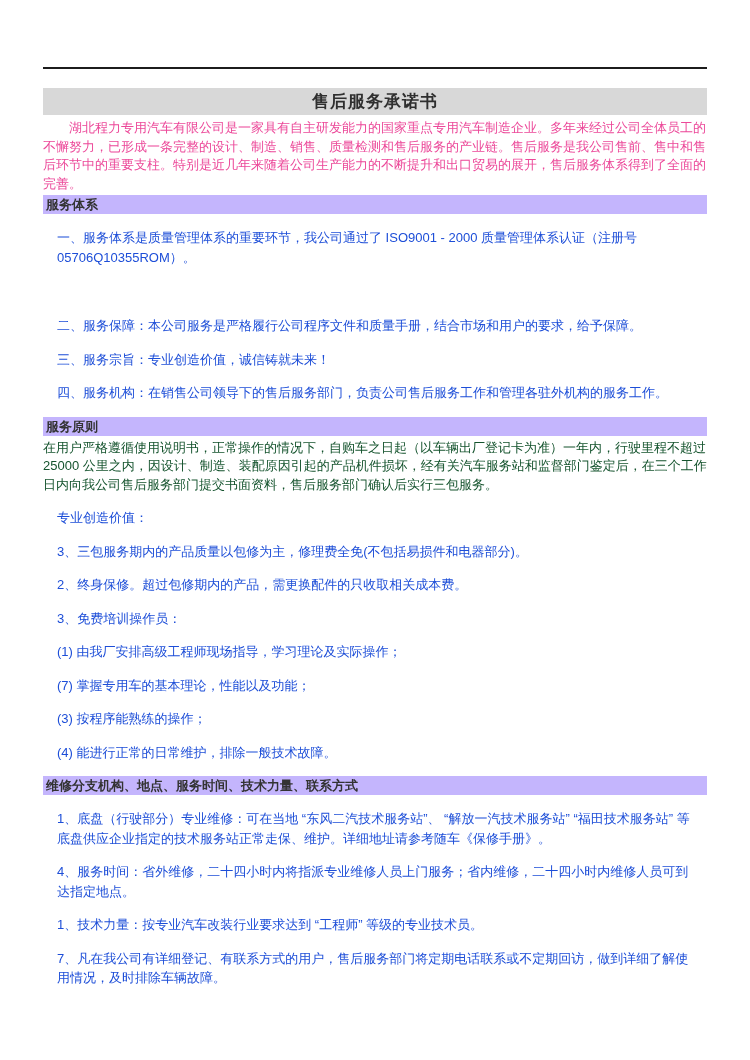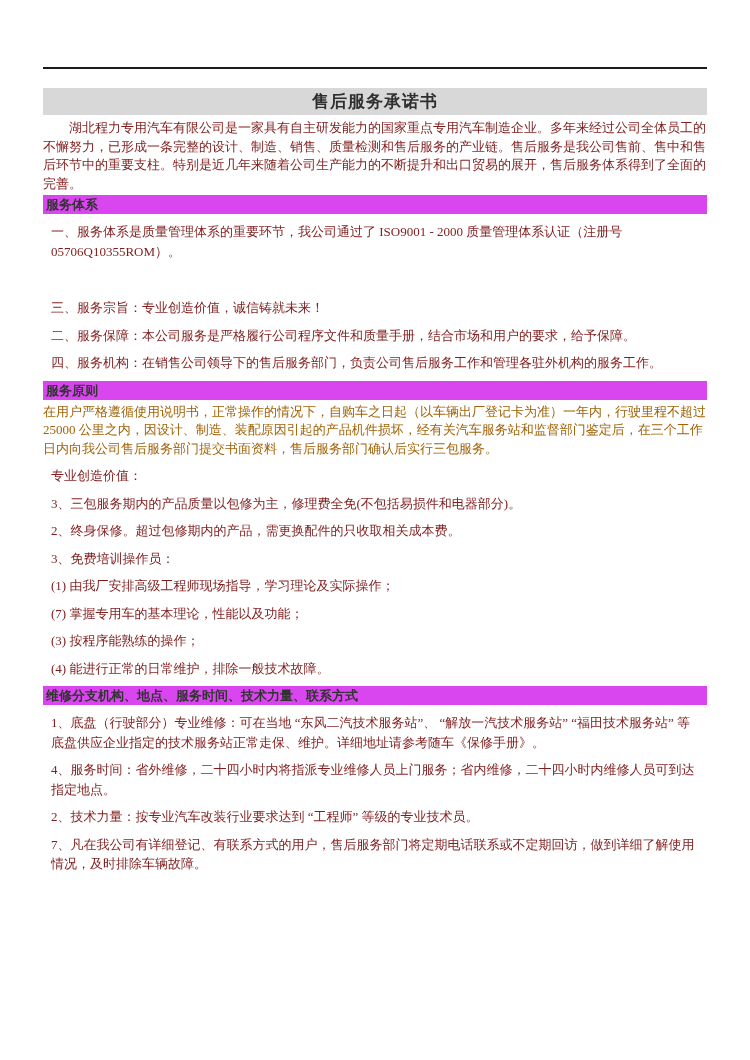--- a/index.html
+++ b/index.html
@@ -9,21 +9,20 @@
     width: 750px;
     height: 1060px;
     font-family: "Liberation Sans", "DejaVu Sans", sans-serif;
     color: #3a3a3a;
     -webkit-font-smoothing: antialiased;
   }
   .page {
     width: 664px;
     margin: 0 auto;
     padding-top: 67px;
-    font-family: Liberation Serif, serif;
   }
   .top-rule {
     border-top: 2px solid #1c1c1c;
     width: 100%;
     height: 0;
   }
   .title-bar {
     margin-top: 19px;
     background: #d8d8d8;
     height: 27px;
@@ -35,42 +34,42 @@
     font-size: 17px;
     font-weight: bold;
     color: #2f2f2f;
     letter-spacing: 1px;
   }
   .intro {
     margin: 4px 0 2px 0;
     font-size: 13px;
     line-height: 18.5px;
     text-indent: 2em;
-    color: #7f1d1d;
+    color: #ec4899;
   }
   .section-bar {
-    background: #d946ef;
+    background: #c4b5fd;
     font-size: 13px;
     font-weight: bold;
     color: #333333;
     line-height: 16px;
     padding: 2px 3px 1px 3px;
     margin: 2px 0 3px 0;
   }
   .doc-p {
-    margin: 8px;
+    margin: 14px;
     font-size: 13px;
     line-height: 19.5px;
-    color: #7f1d1d;
+    color: #1d4ed8;
   }
   .lead-p {
     margin: 0;
     font-size: 13px;
     line-height: 18.5px;
-    color: #a16207;
+    color: #14532d;
   }
   .blank-line {
     height: 21px;
   }
 </style>
 </head>
 <body>
 
 <div class="page">
 
@@ -78,34 +77,34 @@
 
   <div class="title-bar">
     <span class="title-text">售后服务承诺书</span>
   </div>
 
   <p class="intro">湖北程力专用汽车有限公司是一家具有自主研发能力的国家重点专用汽车制造企业。多年来经过公司全体员工的不懈努力，已形成一条完整的设计、制造、销售、质量检测和售后服务的产业链。售后服务是我公司售前、售中和售后环节中的重要支柱。特别是近几年来随着公司生产能力的不断提升和出口贸易的展开，售后服务体系得到了全面的完善。</p>
 
   <div class="section-bar">服务体系</div>
   <p class="doc-p">一、服务体系是质量管理体系的重要环节，我公司通过了 ISO9001 - 2000 质量管理体系认证（注册号 05706Q10355ROM）。</p>
   <div class="blank-line"></div>
+  <p class="doc-p">二、服务保障：本公司服务是严格履行公司程序文件和质量手册，结合市场和用户的要求，给予保障。</p>
   <p class="doc-p">三、服务宗旨：专业创造价值，诚信铸就未来！</p>
-  <p class="doc-p">二、服务保障：本公司服务是严格履行公司程序文件和质量手册，结合市场和用户的要求，给予保障。</p>
   <p class="doc-p">四、服务机构：在销售公司领导下的售后服务部门，负责公司售后服务工作和管理各驻外机构的服务工作。</p>
 
   <div class="section-bar">服务原则</div>
   <p class="lead-p">在用户严格遵循使用说明书，正常操作的情况下，自购车之日起（以车辆出厂登记卡为准）一年内，行驶里程不超过 25000 公里之内，因设计、制造、装配原因引起的产品机件损坏，经有关汽车服务站和监督部门鉴定后，在三个工作日内向我公司售后服务部门提交书面资料，售后服务部门确认后实行三包服务。</p>
   <p class="doc-p">专业创造价值：</p>
   <p class="doc-p">3、三包服务期内的产品质量以包修为主，修理费全免(不包括易损件和电器部分)。</p>
   <p class="doc-p">2、终身保修。超过包修期内的产品，需更换配件的只收取相关成本费。</p>
   <p class="doc-p">3、免费培训操作员：</p>
   <p class="doc-p">(1) 由我厂安排高级工程师现场指导，学习理论及实际操作；</p>
   <p class="doc-p">(7) 掌握专用车的基本理论，性能以及功能；</p>
   <p class="doc-p">(3) 按程序能熟练的操作；</p>
   <p class="doc-p">(4) 能进行正常的日常维护，排除一般技术故障。</p>
 
   <div class="section-bar">维修分支机构、地点、服务时间、技术力量、联系方式</div>
   <p class="doc-p">1、底盘（行驶部分）专业维修：可在当地 “东风二汽技术服务站”、 “解放一汽技术服务站” “福田技术服务站” 等底盘供应企业指定的技术服务站正常走保、维护。详细地址请参考随车《保修手册》。</p>
   <p class="doc-p">4、服务时间：省外维修，二十四小时内将指派专业维修人员上门服务；省内维修，二十四小时内维修人员可到达指定地点。</p>
-  <p class="doc-p">2、技术力量：按专业汽车改装行业要求达到 “工程师” 等级的专业技术员。</p>
+  <p class="doc-p">1、技术力量：按专业汽车改装行业要求达到 “工程师” 等级的专业技术员。</p>
   <p class="doc-p">7、凡在我公司有详细登记、有联系方式的用户，售后服务部门将定期电话联系或不定期回访，做到详细了解使用情况，及时排除车辆故障。</p>
 
 </div>
 
 </body></html>

